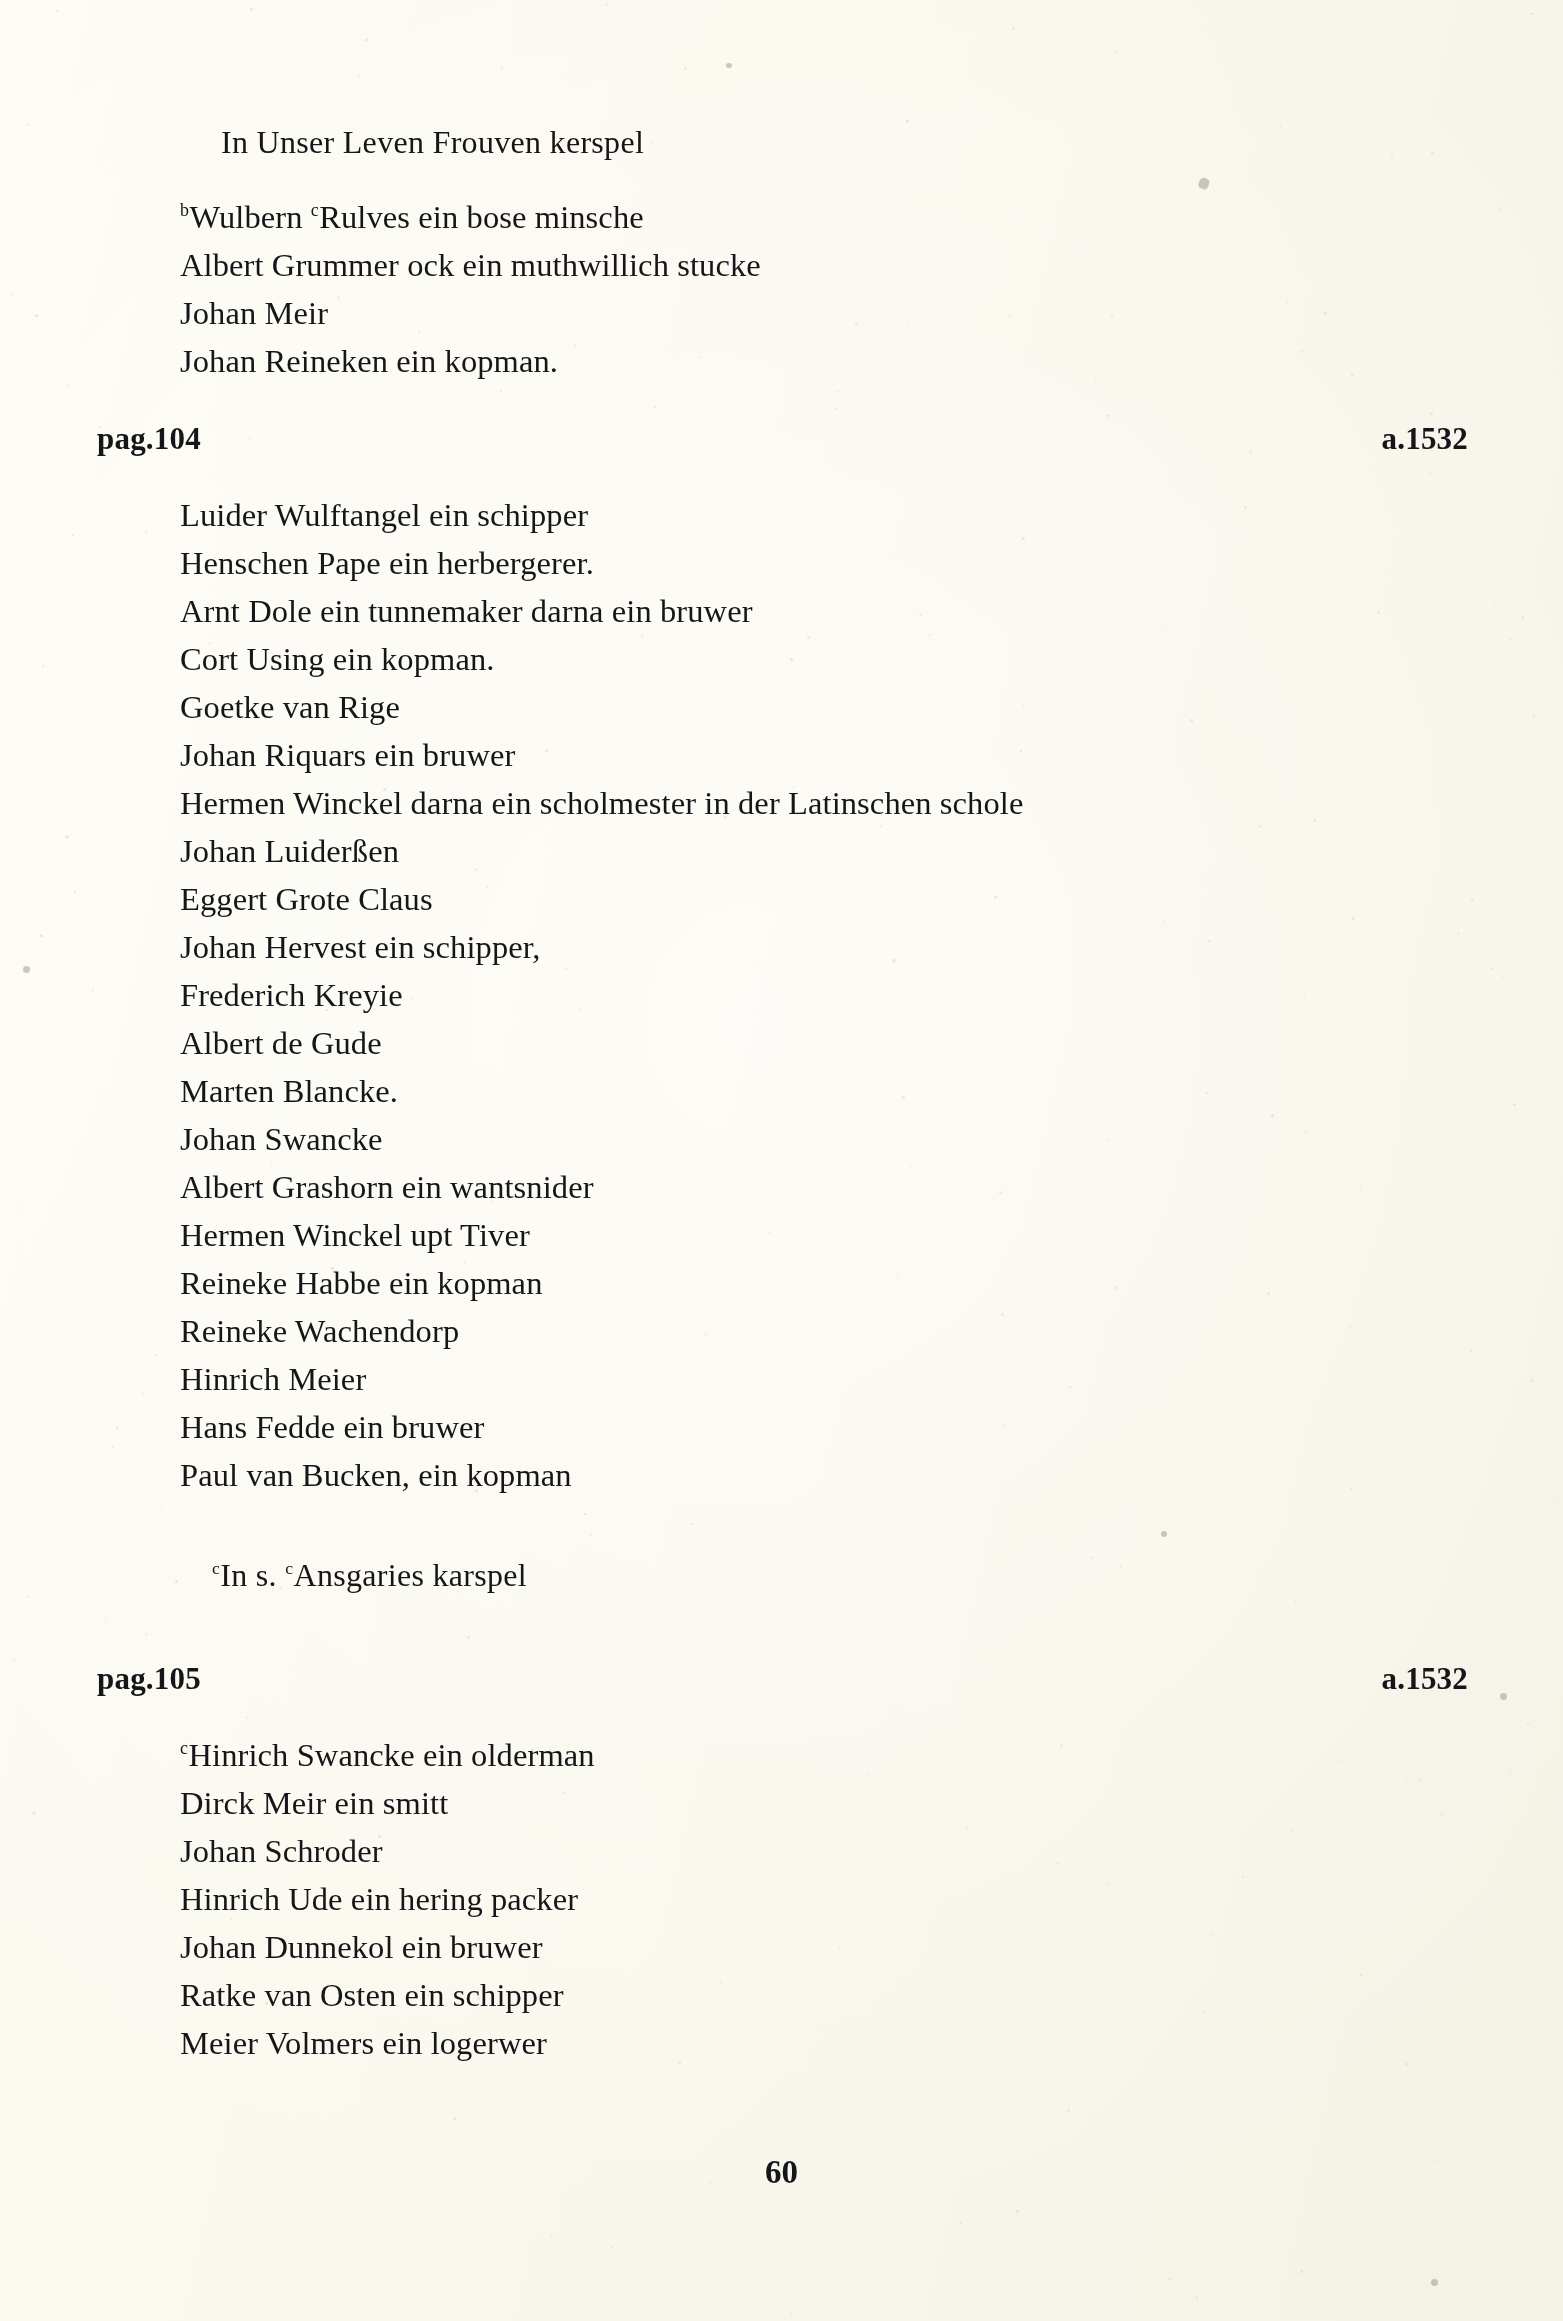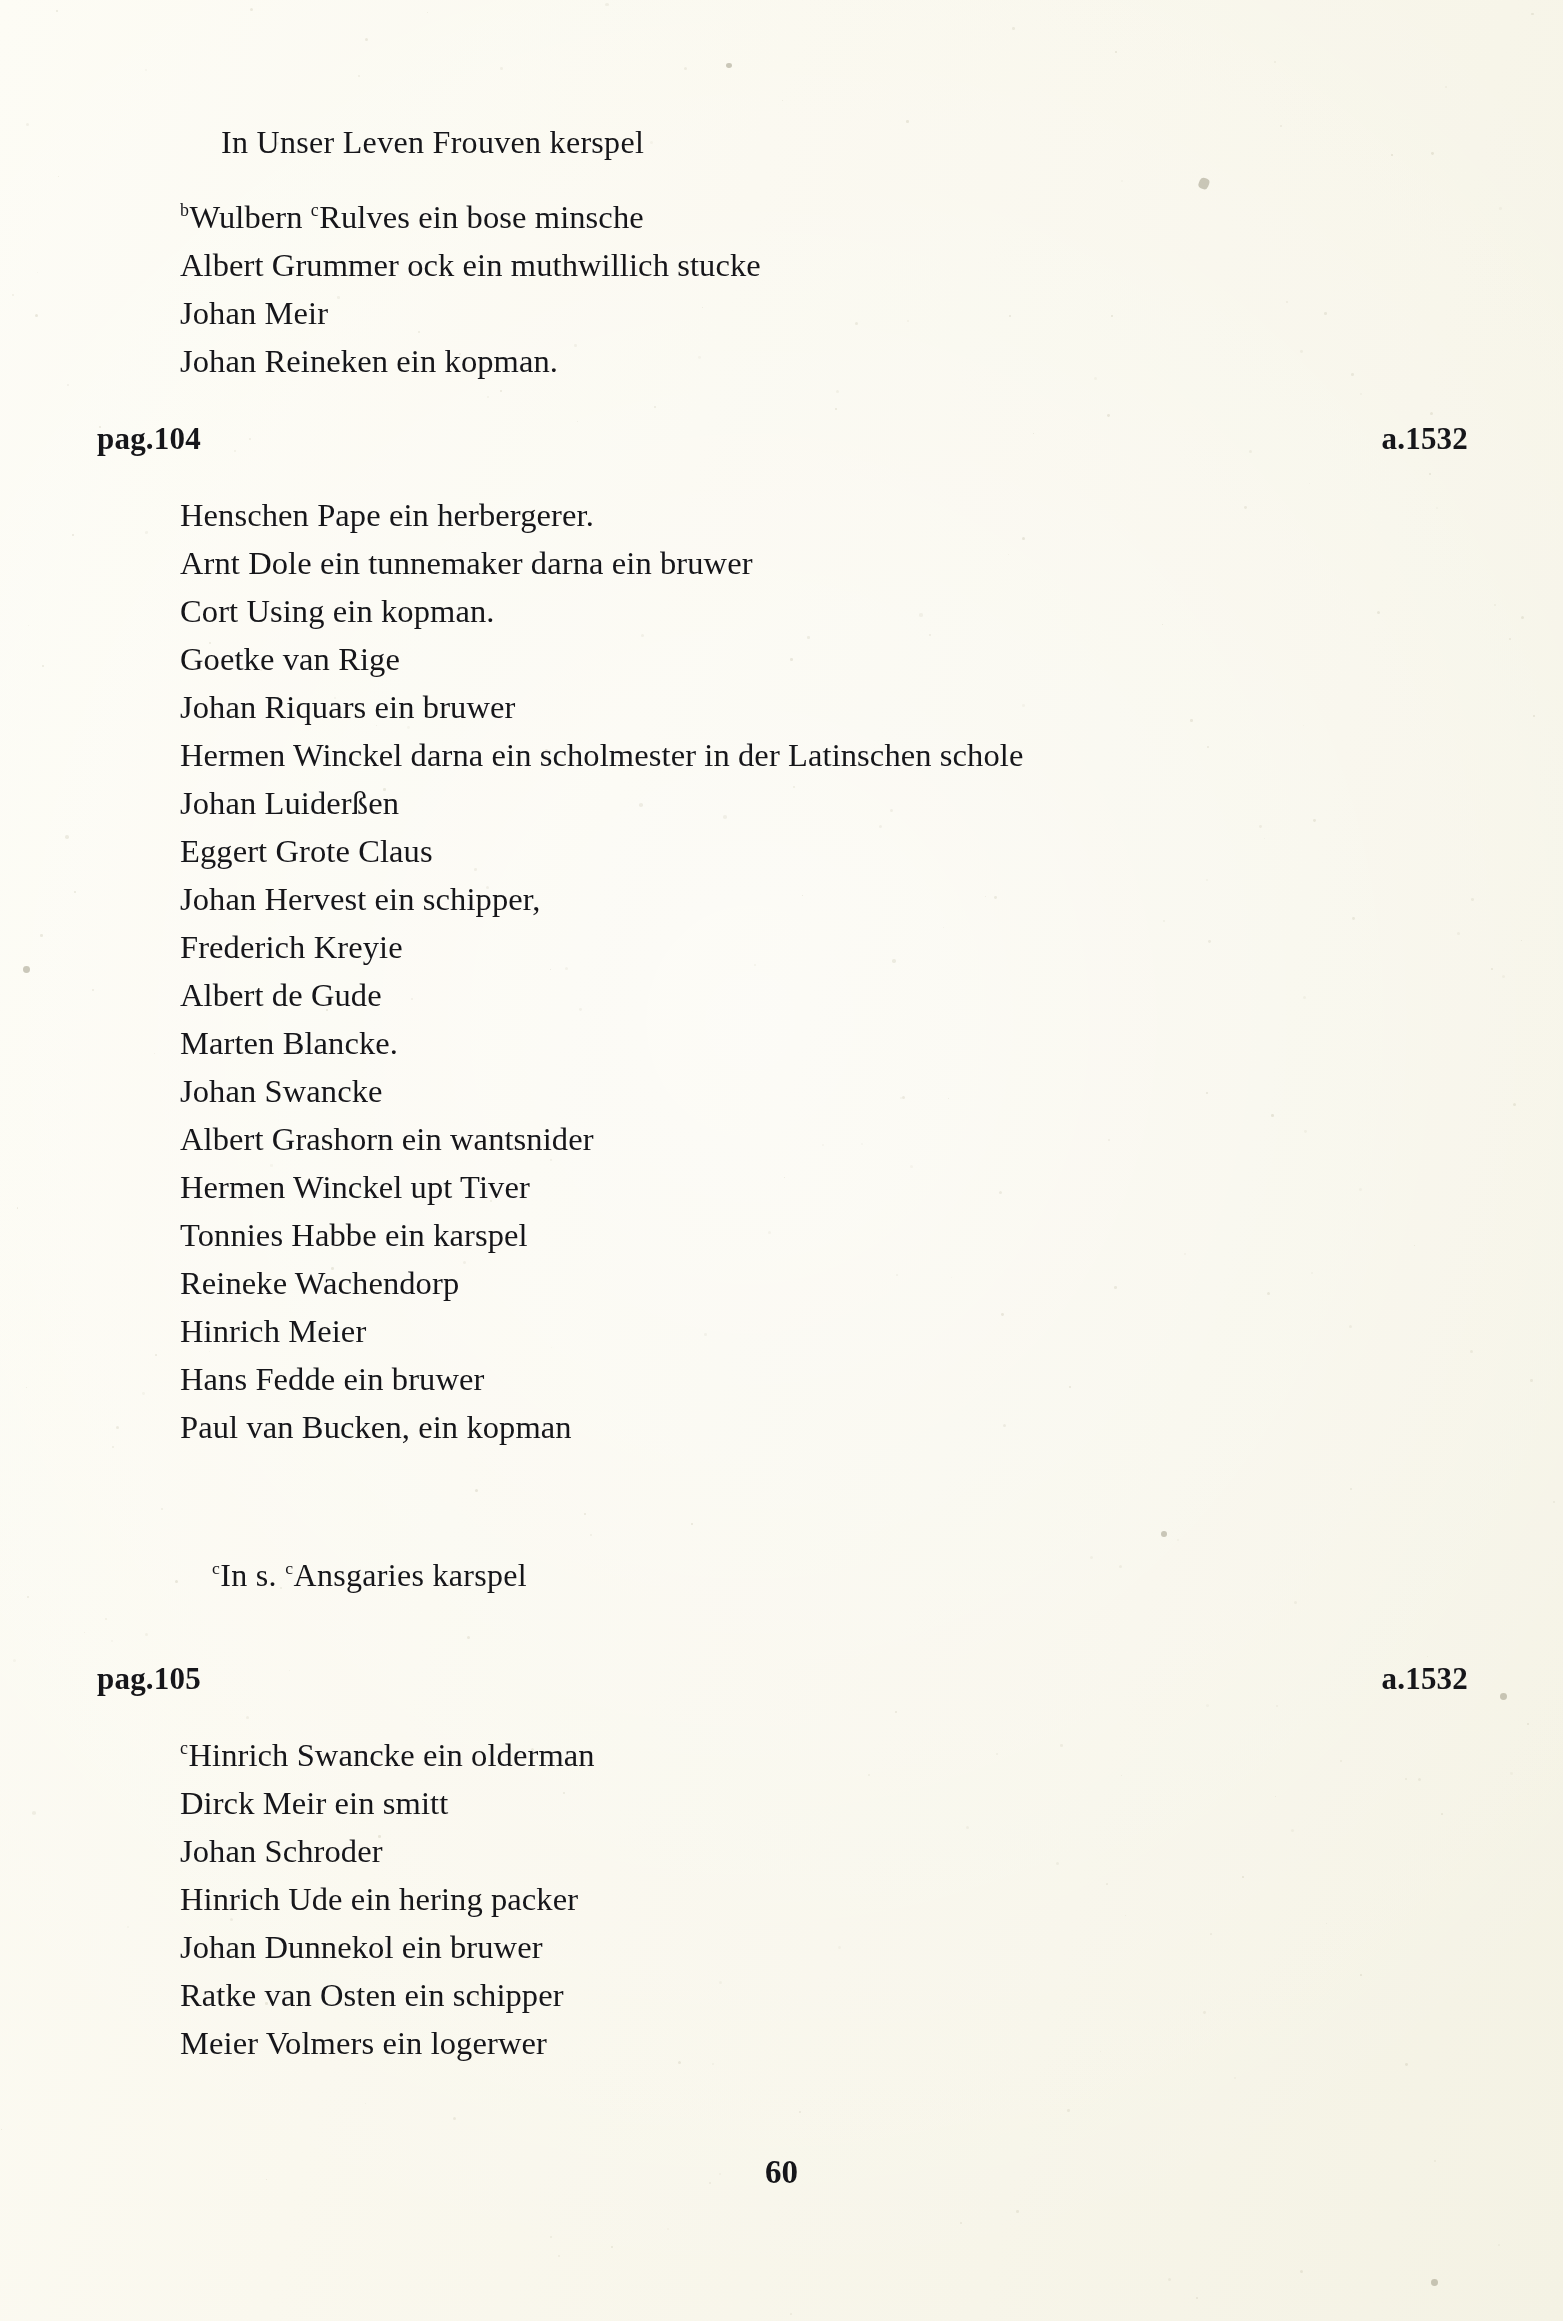--- a/index.html
+++ b/index.html
@@ -408,36 +408,37 @@
       <div class="line">Johan Meir</div>
       <div class="line">Johan Reineken ein kopman.</div>
     </div>
 
     <div class="folio-row" style="top:421px;">
       <span class="folio-left">pag.104</span>
       <span class="folio-right">a.1532</span>
     </div>
 
     <div class="namelist" style="top:491px;" id="list-two">
+        <div class="line"><span>Luider Wulftangel ein schipper</span></div>
         <div class="line"><span>Henschen Pape ein herbergerer.</span></div>
         <div class="line"><span>Arnt Dole ein tunnemaker darna ein bruwer</span></div>
         <div class="line"><span>Cort Using ein kopman.</span></div>
         <div class="line"><span>Goetke van Rige</span></div>
         <div class="line"><span>Johan Riquars ein bruwer</span></div>
         <div class="line"><span>Hermen Winckel darna ein scholmester in der Latinschen schole</span></div>
         <div class="line"><span>Johan Luiderßen</span></div>
         <div class="line"><span>Eggert Grote Claus</span></div>
         <div class="line"><span>Johan Hervest ein schipper,</span></div>
         <div class="line"><span>Frederich Kreyie</span></div>
         <div class="line"><span>Albert de Gude</span></div>
         <div class="line"><span>Marten Blancke.</span></div>
         <div class="line"><span>Johan Swancke</span></div>
         <div class="line"><span>Albert Grashorn ein wantsnider</span></div>
         <div class="line"><span>Hermen Winckel upt Tiver</span></div>
-        <div class="line"><span>Tonnies Habbe ein karspel</span></div>
+        <div class="line"><span>Reineke Habbe ein kopman</span></div>
         <div class="line"><span>Reineke Wachendorp</span></div>
         <div class="line"><span>Hinrich Meier</span></div>
         <div class="line"><span>Hans Fedde ein bruwer</span></div>
         <div class="line"><span>Paul van Bucken, ein kopman</span></div>
       </div>
 
     <div class="heading" style="left:212px; top:1557px;">
       <sup class="marker">c</sup><span>In s. </span><sup class="marker">c</sup><span>Ansgaries karspel</span>
     </div>
 

